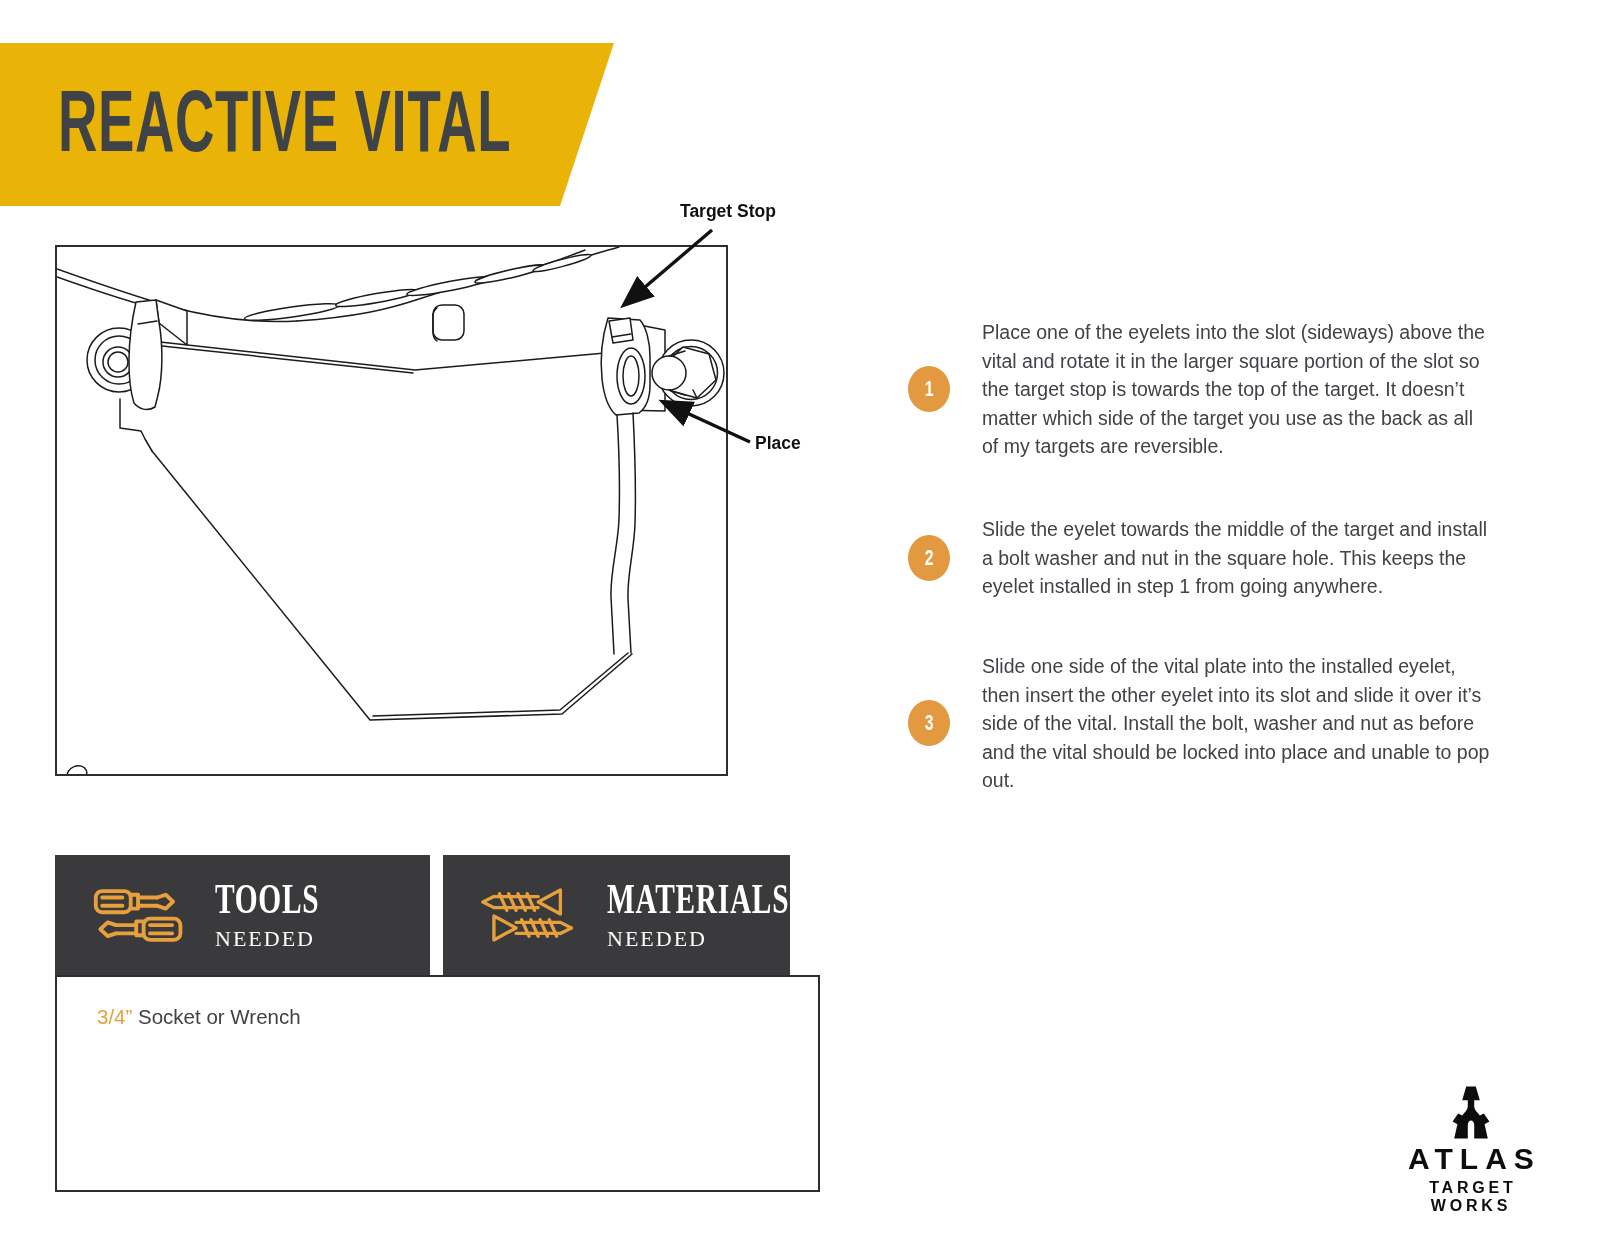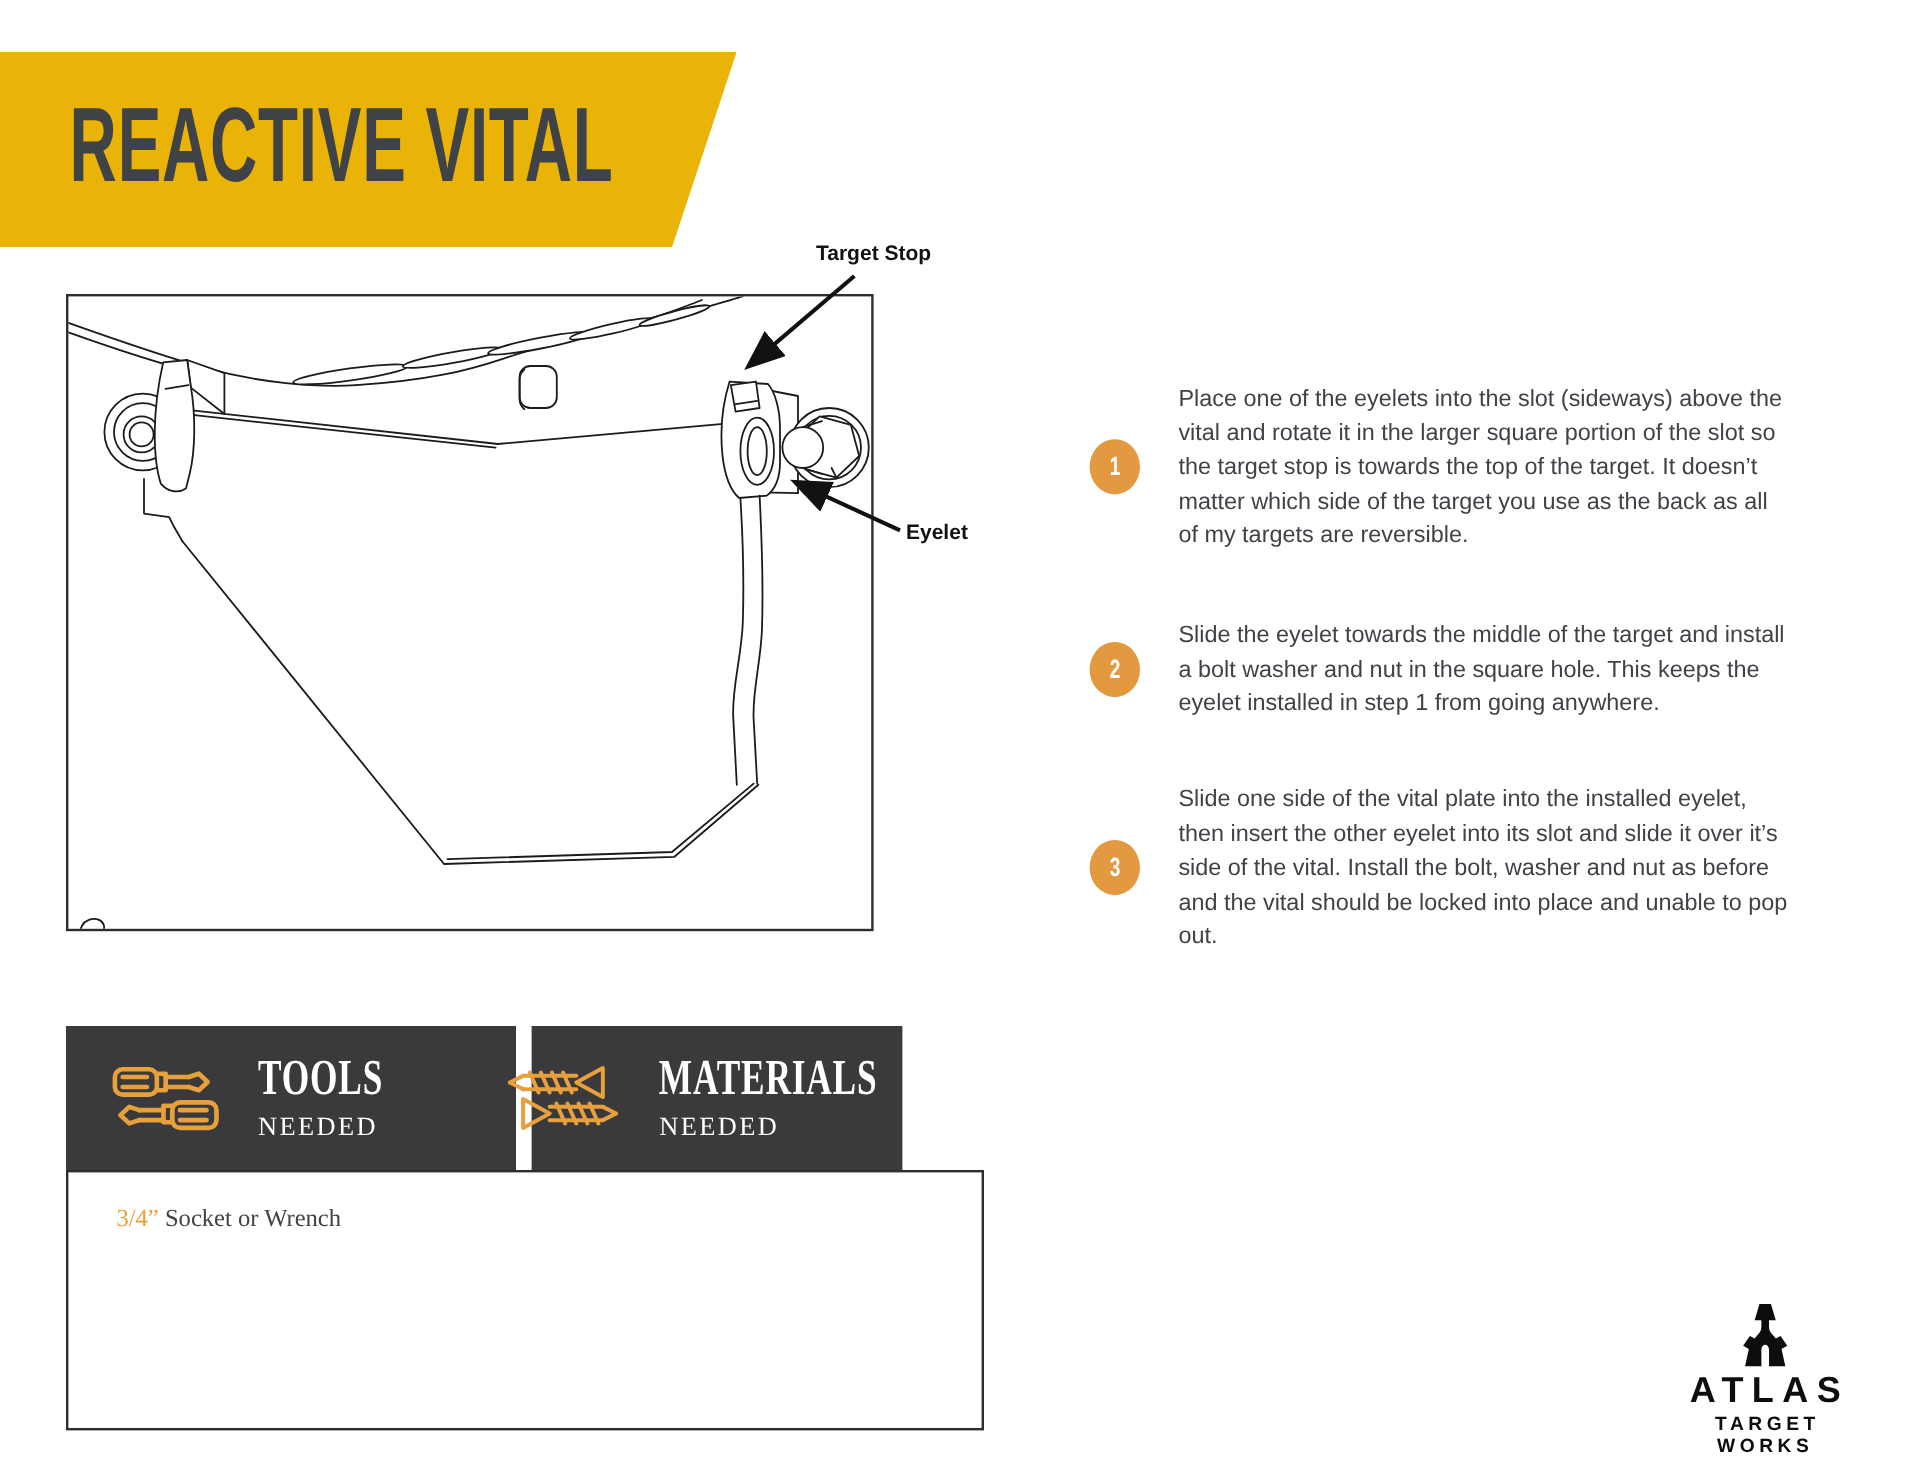--- a/index.html
+++ b/index.html
@@ -49,33 +49,33 @@
   .step-text{
     width:508px;font-size:19.5px;line-height:28.6px;color:#3F4347;
   }
 
   
   .panel{
     position:absolute;top:855px;height:120px;background:#3A3A3C;
     display:flex;align-items:center;box-sizing:border-box;font-family:Liberation Serif, serif;
   }
   .panel-tools{left:55px;width:375px;}
-  .panel-materials{left:443px;width:309px;justify-content:center;}
+  .panel-materials{left:443px;width:347px;}
   .panel-icon{margin-left:38px;flex:0 0 auto;}
   .panel-head{margin-left:30px;color:#fff;}
   .panel-title{font-size:42px;font-weight:800;line-height:1;letter-spacing:1px;}
   .panel-title .cond{transform:scaleX(0.70);}
   .panel-sub{font-size:22px;letter-spacing:2px;margin-top:6px;}
 
   
   .req-box{
     position:absolute;left:55px;top:975px;width:765px;height:217px;
     border:2px solid #2E2E2E;box-sizing:border-box;background:#fff;
   }
-  .req-line{margin:28px 0 0 40px;font-size:20.5px;color:#3F4347;font-family:Liberation Serif, serif;}
+  .req-line{margin:28px 0 0 40px;font-size:20.5px;color:#3F4347;}
   .req-size{color:#E7A03C;}
 
   
   .logo{
     position:absolute;left:1396px;top:1086px;width:150px;text-align:center;color:#0D0D0D;
   }
   .logo-mark{display:block;margin:0 auto;}
   .logo-name{font-size:30px;font-weight:bold;letter-spacing:7px;text-indent:7px;margin-top:2px;}
   .logo-sub{font-size:16px;font-weight:bold;letter-spacing:3.8px;text-indent:3.8px;margin-top:3px;}
 </style>
@@ -138,21 +138,21 @@
 
       <path d="M560,168 C562,200 563,240 562,272 C561,300 553,325 554,350 L557,407"></path>
       <path d="M576,166 C578,205 579,245 578,277 C577,305 570,328 571,352 L574,406"></path>
 
       <ellipse cx="20" cy="527" rx="10" ry="8" transform="rotate(-22 20 527)"></ellipse>
     </g>
   </svg>
 </div>
 
 <div class="fig-label lbl-target-stop">Target Stop</div>
-<div class="fig-label lbl-eyelet">Eyelet</div>
+<div class="fig-label lbl-eyelet">Place</div>
 
 <svg class="arrow-overlay">
   <defs>
     <marker id="ah" markerWidth="11" markerHeight="9" refX="8.5" refY="4" orient="auto">
       <path d="M0,0 L10,4 L0,8 Z" fill="#111"></path>
     </marker>
   </defs>
   <line x1="712" y1="230" x2="624" y2="305" stroke="#111" stroke-width="3.4" marker-end="url(#ah)"></line>
   <line x1="750" y1="442" x2="663" y2="402" stroke="#111" stroke-width="3.4" marker-end="url(#ah)"></line>
 </svg>

